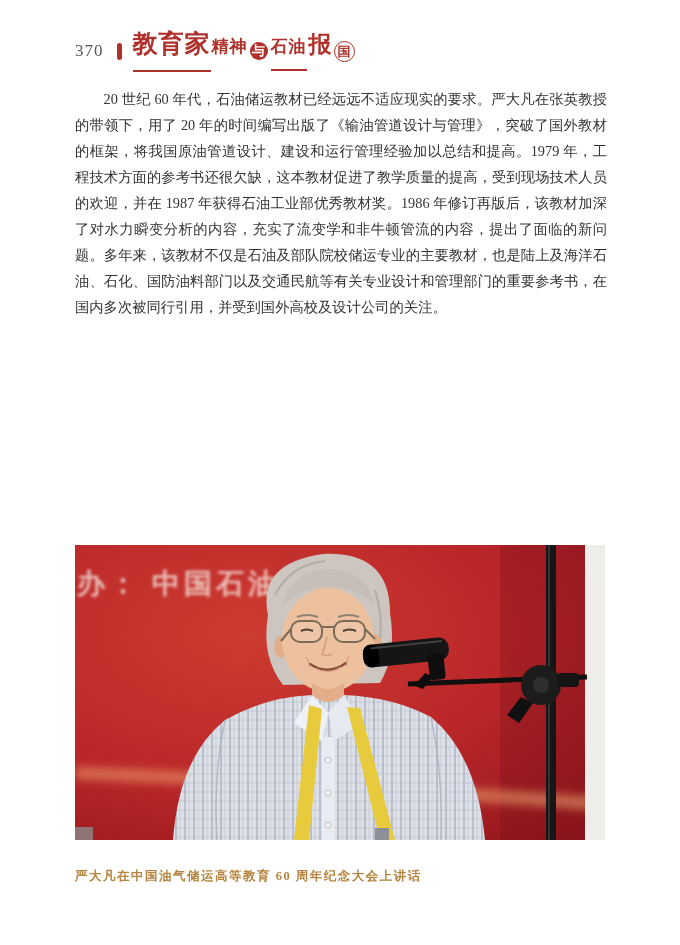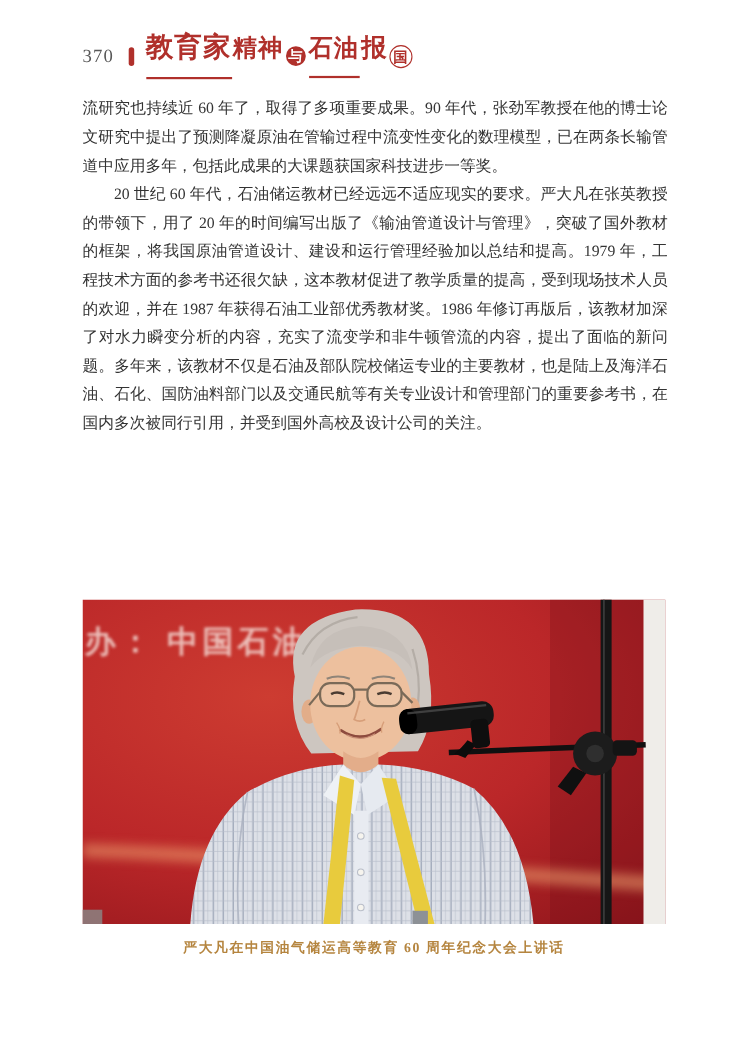--- a/index.html
+++ b/index.html
@@ -16,21 +16,21 @@
     display:flex;align-items:center;height:30px;
   }
   .page-number{font-size:17px;color:#585858;letter-spacing:1px;}
   .header-divider{
     width:5px;height:17px;background:#b0302b;border-radius:2.5px;
     margin:0 11px 0 13px;
   }
   .logo{display:flex;align-items:baseline;color:#b0302b;font-weight:bold;line-height:1;}
   .logo .seg{display:inline-block;}
   .logo .big{font-size:25px;letter-spacing:1px;}
-  .logo .mid{font-size:22px;letter-spacing:1px;margin-left:1px;}
+  .logo .mid{font-size:17px;letter-spacing:1px;margin-left:1px;}
   .logo .u{border-bottom:2px solid #b0302b;padding-bottom:14px;}
   .logo .yu{
     background:#b0302b;color:#fff;border-radius:50%;
     width:18px;height:18px;line-height:18px;text-align:center;
     font-size:13px;margin:0 2px;align-self:center;font-weight:bold;
   }
   .logo .bao{font-size:23px;margin-left:2px;}
   .logo .guo{
     border:1.5px solid #b0302b;border-radius:50%;
     width:19px;height:19px;line-height:19px;text-align:center;
@@ -47,21 +47,21 @@
   .content p.no-indent{text-indent:0;}
   .section-heading{
     text-align:center;color:#ab7a44;font-size:17px;font-weight:bold;
     letter-spacing:8px;margin:12px 0 10px 0;line-height:24px;text-indent:8px;
   }
 
   
   .figure{position:absolute;left:75px;top:545px;width:530px;}
   .photo-svg{display:block;width:530px;height:295px;}
   .caption{
-    margin-top:13px;text-align:center;color:#b5853f;
+    margin-top:28px;color:#b5853f;
     font-size:12.5px;letter-spacing:1.5px;font-weight:bold;
   }
 </style>
 </head>
 <body>
 
 <div class="page">
 
   <div class="header">
     <span class="page-number">370</span>
@@ -70,21 +70,20 @@
       <span class="seg big u">教育家</span>
       <span class="seg mid">精神</span>
       <span class="seg yu">与</span>
       <span class="seg mid u">石油</span>
       <span class="seg bao">报</span>
       <span class="seg guo">国</span>
     </span>
   </div>
 
   <div class="content">
-    <p class="no-indent">流研究也持续近 60 年了，取得了多项重要成果。90 年代，张劲军教授在他的博士论文研究中提出了预测降凝原油在管输过程中流变性变化的数理模型，已在两条长输管道中应用多年，包括此成果的大课题获国家科技进步一等奖。</p>
     <p>20 世纪 60 年代，石油储运教材已经远远不适应现实的要求。严大凡在张英教授的带领下，用了 20 年的时间编写出版了《输油管道设计与管理》，突破了国外教材的框架，将我国原油管道设计、建设和运行管理经验加以总结和提高。1979 年，工程技术方面的参考书还很欠缺，这本教材促进了教学质量的提高，受到现场技术人员的欢迎，并在 1987 年获得石油工业部优秀教材奖。1986 年修订再版后，该教材加深了对水力瞬变分析的内容，充实了流变学和非牛顿管流的内容，提出了面临的新问题。多年来，该教材不仅是石油及部队院校储运专业的主要教材，也是陆上及海洋石油、石化、国防油料部门以及交通民航等有关专业设计和管理部门的重要参考书，在国内多次被同行引用，并受到国外高校及设计公司的关注。</p>
   </div>
 
   <div class="figure">
     <svg class="photo-svg" viewBox="0 0 530 295" xmlns="http://www.w3.org/2000/svg">
       <defs>
         <radialGradient id="bgGrad" cx="32%" cy="30%" r="100%">
           <stop offset="0%" stop-color="#cd3c31"></stop>
           <stop offset="50%" stop-color="#bb2729"></stop>
           <stop offset="100%" stop-color="#8c141a"></stop>

